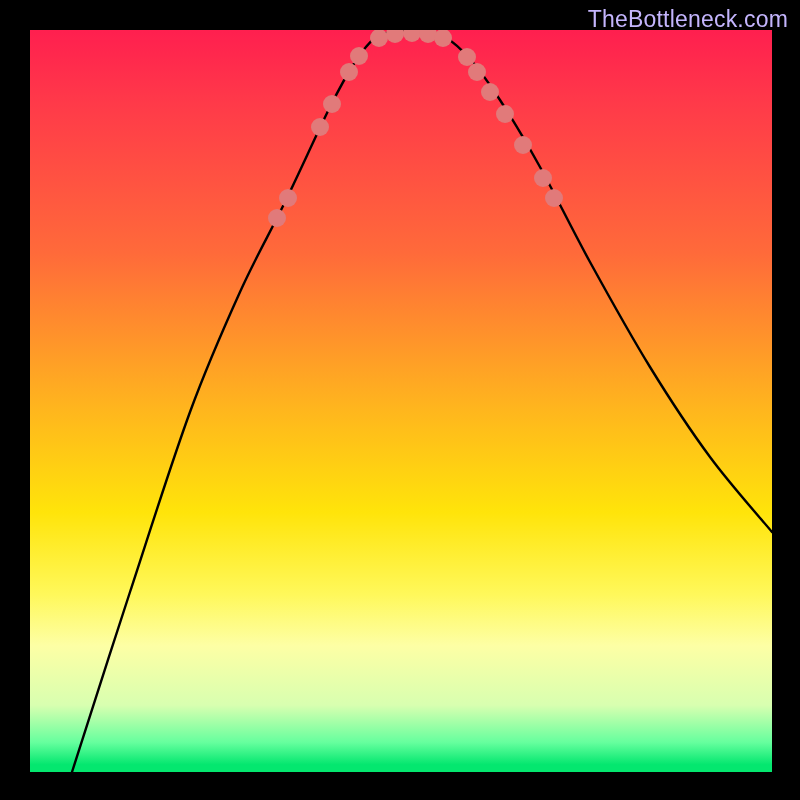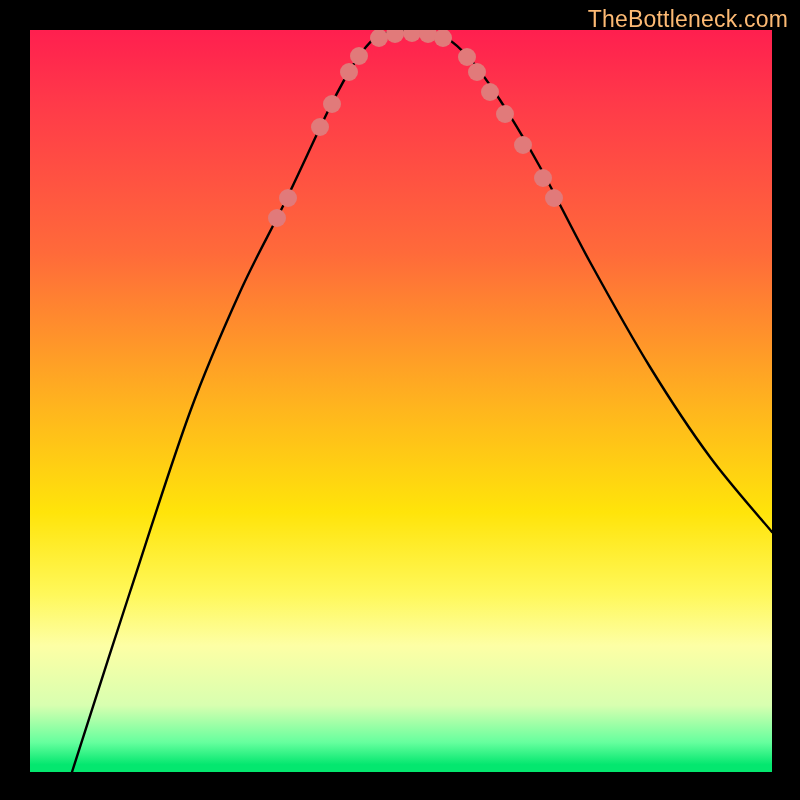--- a/index.html
+++ b/index.html
@@ -13,21 +13,21 @@
   .chart-container {
     position: relative;
     width: 800px;
     height: 800px;
     background: #000;
   }
   .watermark {
     position: absolute;
     top: 6px;
     right: 12px;
-    color: #fdba74;
+    color: #c4b5fd;
     font-family: Arial, Helvetica, sans-serif;
     font-size: 23px;
     font-weight: 500;
     letter-spacing: 0.2px;
     z-index: 5;
   }
   .plot-area {
     position: absolute;
     left: 30px;
     top: 30px;

